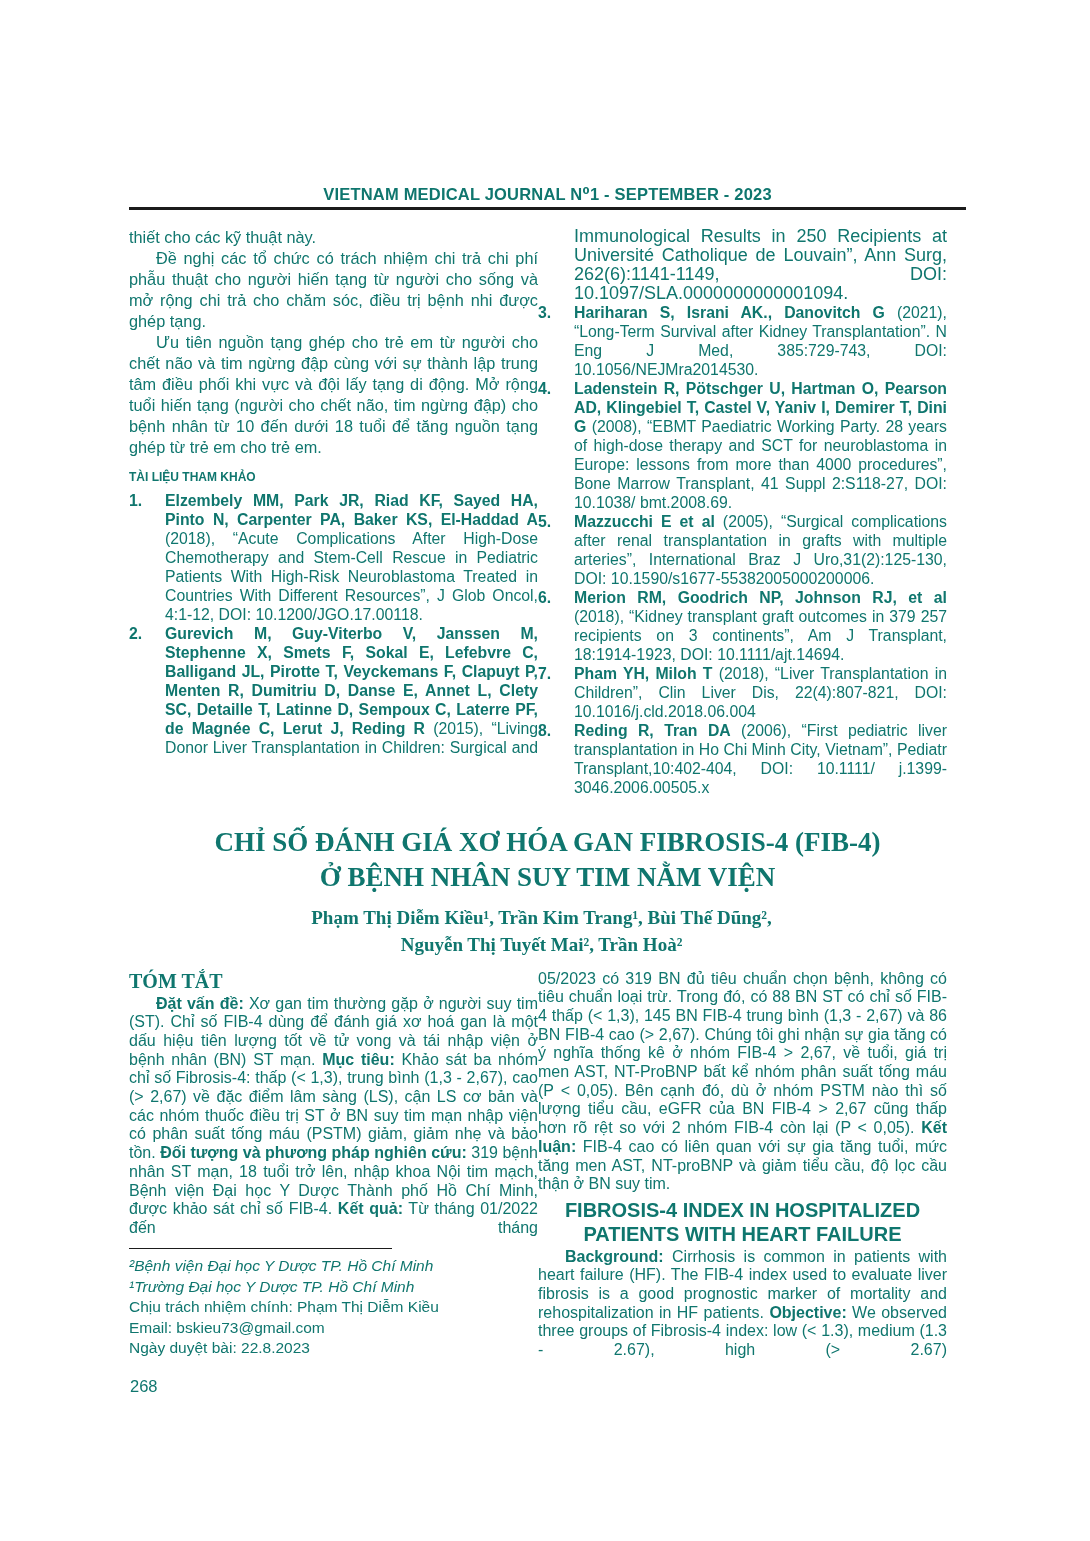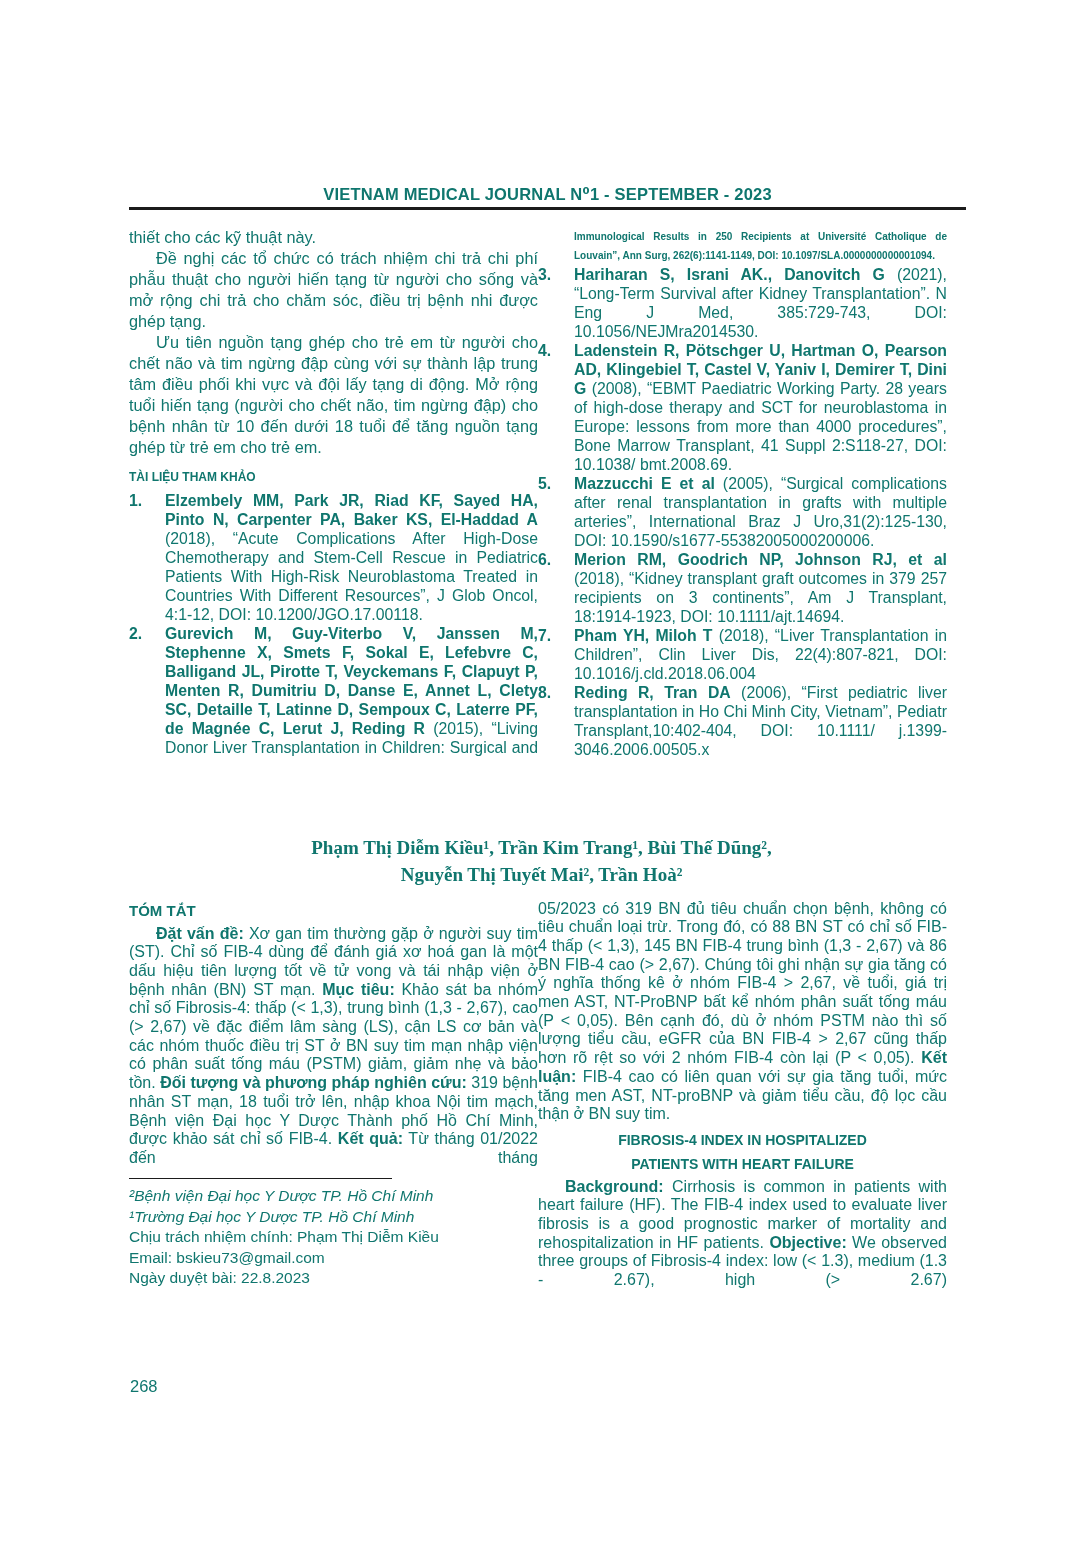--- a/index.html
+++ b/index.html
@@ -31,49 +31,49 @@
   p { margin: 0; }
   .j  { text-align: justify; }
   .jl { text-align-last: justify; }
   .ind { text-indent: 27px; }
 
   .refs-heading { font-weight: bold; font-size: 12px; margin-top: 9px; margin-bottom: 3px; }
   .refs { font-size: 15.8px; line-height: 19px; }
   .ref { position: relative; padding-left: 36px; text-align: justify; }
   .ref .num { position: absolute; left: 0; top: 0; font-weight: bold; }
   .b { font-weight: bold; }
-  .ref-cont { font-size: 10px; line-height: 19px; padding-left: 36px; text-align: justify; font-weight: bold; }
+  .ref-cont { font-size: 18px; line-height: 19px; padding-left: 36px; text-align: justify; }
 
   .title {
     font-family: "Liberation Serif", "DejaVu Serif", serif;
     font-weight: bold;
     font-size: 27px;
     line-height: 35px;
     text-align: center;
     margin: 0;
   }
   .authors {
     font-family: "Liberation Serif", "DejaVu Serif", serif;
     font-weight: bold;
     font-size: 19px;
     line-height: 27px;
     text-align: center;
     margin-top: 9px;
     padding-right: 12px;
   }
 
   .sec2 { margin-top: 12px; font-size: 16px; line-height: 18.7px; }
-  .h2 { font-weight: bold; font-size: 15px; line-height: 22px; margin: 0 0 3px 0; }
+  .h2 { font-weight: bold; font-size: 20px; line-height: 22px; margin: 0 0 3px 0; font-family: Liberation Serif, serif; }
   .abstract-left  { height: 243px; overflow: hidden; }
   .abstract-right { height: 226px; overflow: hidden; }
   .fn-rule { width: 263px; height: 1.6px; background: #1b1b1b; margin-top: 10px; margin-bottom: 7px; }
   .fn { font-size: 15.5px; line-height: 20.5px; }
   .it { font-style: italic; }
   .summary-head { margin-top: 10px; margin-bottom: 0; }
-  .summary-title { font-weight: bold; font-size: 14px; line-height: 24px; text-align: center; margin: 2px 0 2px 0; }
+  .summary-title { font-weight: bold; font-size: 20px; line-height: 24px; text-align: center; margin: 2px 0 2px 0; }
   .page-num { position: absolute; left: 130px; top: 1333px; font-size: 16.5px; }
 </style>
 </head>
 <body>
 
 <div class="page">
 
   <div class="running-head">VIETNAM MEDICAL JOURNAL N⁰1 - SEPTEMBER - 2023</div>
   <div class="head-rule"></div>
 
@@ -121,20 +121,24 @@
           <span class="b">Pham YH, Miloh T</span><span> (2018), “Liver Transplantation in Children”, Clin Liver Dis, 22(4):807-821, DOI: 10.1016/j.cld.2018.06.004</span>
         </div>
         <div class="ref">
           <span class="num">8.</span>
           <span class="b">Reding R, Tran DA</span><span> (2006), “First pediatric liver transplantation in Ho Chi Minh City, Vietnam”, Pediatr Transplant,10:402-404, DOI: 10.1111/ j.1399-3046.2006.00505.x</span>
         </div>
       </div>
     </div>
   </div>
 
+  <h1 class="title">
+    <span>CHỈ SỐ ĐÁNH GIÁ XƠ HÓA GAN FIBROSIS-4 (FIB-4)</span><br>
+    <span>Ở BỆNH NHÂN SUY TIM NẰM VIỆN</span>
+  </h1>
   <div class="authors">
     <span>Phạm Thị Diễm Kiều¹, Trần Kim Trang¹, Bùi Thế Dũng²,</span><br>
     <span>Nguyễn Thị Tuyết Mai², Trần Hoà²</span>
   </div>
 
   <div class="cols sec2">
     <div class="col">
       <div class="h2">TÓM TẮT</div>
       <p class="j jl ind abstract-left"><span class="b">Đặt vấn đề:</span><span> Xơ gan tim thường gặp ở người suy tim (ST). Chỉ số FIB-4 dùng để đánh giá xơ hoá gan là một dấu hiệu tiên lượng tốt về tử vong và tái nhập viện ở bệnh nhân (BN) ST mạn. </span><span class="b">Mục tiêu:</span><span> Khảo sát ba nhóm chỉ số Fibrosis-4: thấp (&lt; 1,3), trung bình (1,3 - 2,67), cao (&gt; 2,67) về đặc điểm lâm sàng (LS), cận LS cơ bản và các nhóm thuốc điều trị ST ở BN suy tim mạn nhập viện có phân suất tống máu (PSTM) giảm, giảm nhẹ và bảo tồn. </span><span class="b">Đối tượng và phương pháp nghiên cứu:</span><span> 319 bệnh nhân ST mạn, 18 tuổi trở lên, nhập khoa Nội tim mạch, Bệnh viện Đại học Y Dược Thành phố Hồ Chí Minh, được khảo sát chỉ số FIB-4. </span><span class="b">Kết quả:</span><span> Từ tháng 01/2022 đến tháng</span></p>
 

